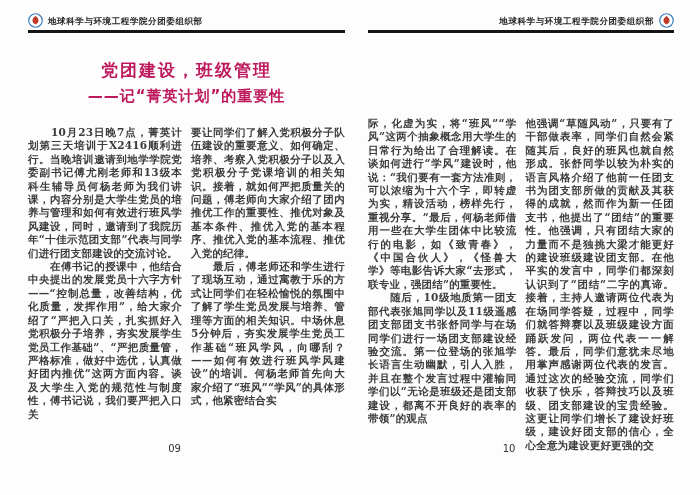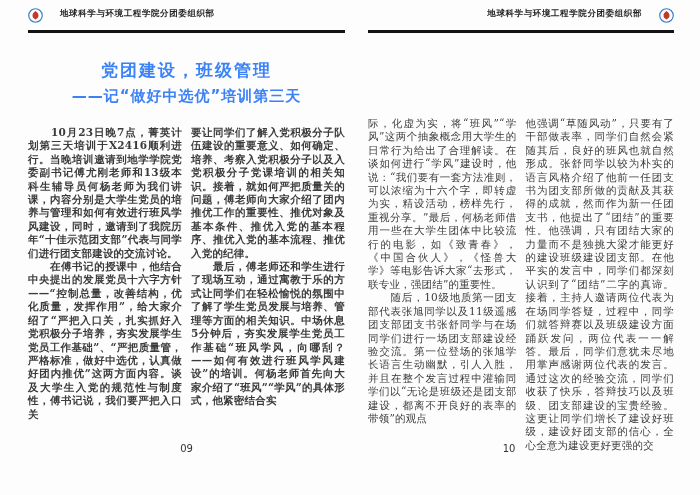--- a/index.html
+++ b/index.html
@@ -3,63 +3,63 @@
 <meta charset="utf-8">
 <style>
   html,body{margin:0;padding:0;background:#ffffff;}
   .sheet{
     position:relative;width:700px;height:495px;background:#fdfdfd;overflow:hidden;
     font-family:"DejaVu Serif",serif;color:#3a3a3a;
   }
   .page{position:absolute;top:8px;}
   .page-left{left:28px;width:317px;}
   .page-right{left:368px;width:306px;}
-  .page-header{display:flex;align-items:flex-start;gap:17px;height:20px;}
+  .page-header{display:flex;align-items:flex-end;gap:5px;height:20px;}
   .page-header.align-right{justify-content:flex-end;}
   .header-text{
     font-family:"DejaVu Sans",sans-serif;font-weight:bold;font-size:8.5px;
     color:#262626;letter-spacing:0.6px;white-space:nowrap;
   }
   .emblem{width:15px;height:15px;flex:none;display:block;}
   .header-rule{height:3px;background:#141414;margin-top:2px;}
-  .title-block{text-align:center;font-family:"DejaVu Sans",sans-serif;font-weight:bold;color:#3b82f6;}
+  .title-block{text-align:center;font-family:"DejaVu Sans",sans-serif;font-weight:bold;color:#be185d;}
   .title-line1{margin-top:26px;font-size:17px;letter-spacing:2px;line-height:22px;}
   .title-line2{margin-top:4px;font-size:15px;letter-spacing:1px;line-height:22px;}
   .columns{display:flex;gap:9px;}
   .page-left .columns{margin-top:19px;font-weight:bold;}
-  .page-right .columns{margin-top:84px;}
+  .page-right .columns{margin-top:84px;font-weight:bold;}
   .col{
     width:154px;font-size:10.5px;line-height:13.4px;letter-spacing:0.2px;
     text-align:justify;white-space:pre-wrap;word-break:break-all;color:#3b3b3b;
   }
   .page-number{
     position:absolute;top:443px;text-align:center;
     font-family:"DejaVu Sans",sans-serif;font-size:10px;color:#333;
   }
-  .page-number.num-left{left:28px;width:317px;}
+  .page-number.num-left{left:16px;width:317px;}
   .page-number.num-right{left:356px;width:306px;}
 </style>
 </head>
 <body>
 
 <div class="sheet">
 
   <div class="page page-left">
     <div class="page-header">
       <svg class="emblem" viewBox="0 0 20 20">
         <circle cx="10" cy="10" r="9" fill="#ffffff" stroke="#3a7fc1" stroke-width="1.6"></circle>
         <path d="M10 4 C12.3 6 14 7.2 14 10 C14 12.8 12 14.2 10 15.2 C8 14.2 6 12.8 6 10 C6 7.2 7.7 6 10 4 Z" fill="#c0392b"></path>
       </svg>
       <span class="header-text">地球科学与环境工程学院分团委组织部</span>
     </div>
     <div class="header-rule"></div>
 
     <div class="title-block">
       <div class="title-line1">党团建设，班级管理</div>
-      <div class="title-line2">——记“做好中选优”培训第三天</div>
+      <div class="title-line2">——记“菁英计划”的重要性</div>
     </div>
 
     <div class="columns">
       <div class="col">　　10月23日晚7点，菁英计划第三天培训于X2416顺利进行。当晚培训邀请到地学学院党委副书记傅尤刚老师和13级本科生辅导员何杨老师为我们讲课，内容分别是大学生党员的培养与管理和如何有效进行班风学风建设，同时，邀请到了我院历年“十佳示范团支部”代表与同学们进行团支部建设的交流讨论。
 　　在傅书记的授课中，他结合中央提出的发展党员十六字方针——“控制总量，改善结构，优化质量，发挥作用”，给大家介绍了“严把入口关，扎实抓好入党积极分子培养，夯实发展学生党员工作基础”、“严把质量管，严格标准，做好中选优，认真做好团内推优”这两方面内容。谈及大学生入党的规范性与制度性，傅书记说，我们要严把入口关</div>
       <div class="col">要让同学们了解入党积极分子队伍建设的重要意义、如何确定、培养、考察入党积极分子以及入党积极分子党课培训的相关知识。接着，就如何严把质量关的问题，傅老师向大家介绍了团内推优工作的重要性、推优对象及基本条件、推优入党的基本程序、推优入党的基本流程、推优入党的纪律。
 　　最后，傅老师还和学生进行了现场互动，通过寓教于乐的方式让同学们在轻松愉悦的氛围中了解了学生党员发展与培养、管理等方面的相关知识。中场休息5分钟后，夯实发展学生党员工作基础“班风学风，向哪刮？——如何有效进行班风学风建设”的培训。何杨老师首先向大家介绍了“班风”“学风”的具体形式，他紧密结合实</div>
     </div>
   </div>
 

